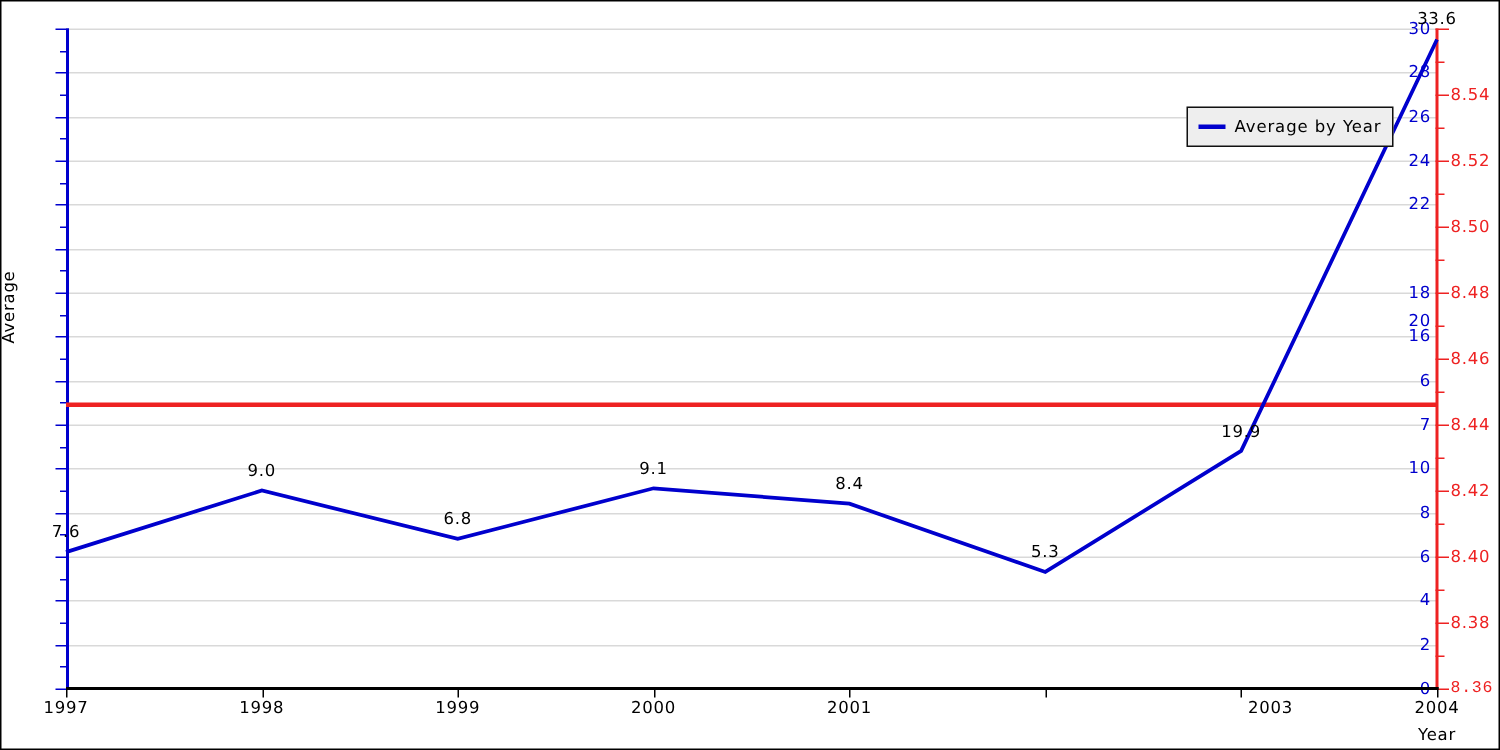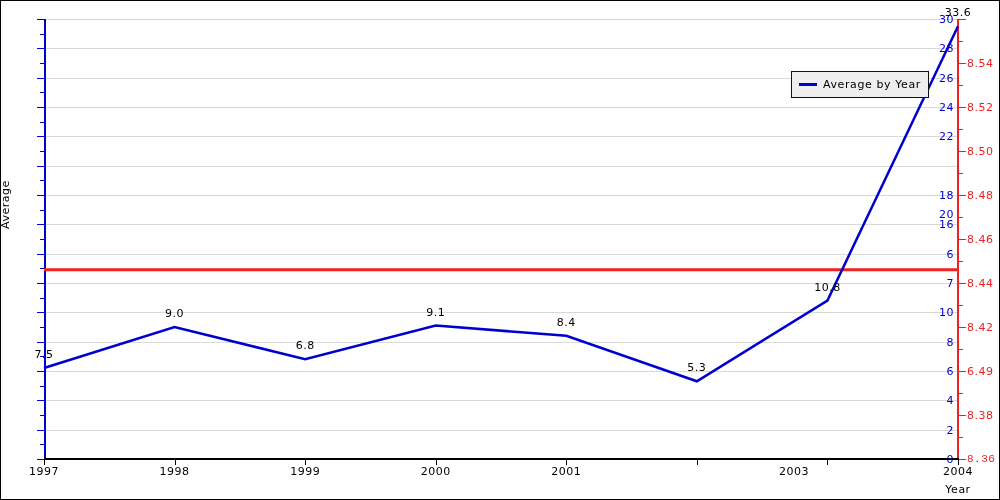--- a/index.html
+++ b/index.html
@@ -281,21 +281,21 @@
         <div class="tick-right major" style="top: 88px;"></div>
         <div class="tick-right" style="top: 66px;"></div>
         <div class="tick-right major" style="top: 44px;"></div>
         <div class="tick-right" style="top: 22px;"></div>
         <div class="tick-right major" style="top: 3.9222e-12px;"></div>
       </div>
   </div>
   <div id="right-tick-labels">
       <div class="ylabel-right" style="top: 458px; font-family: Liberation Mono, monospace;">8.36</div>
       <div class="ylabel-right" style="top: 414px;">8.38</div>
-      <div class="ylabel-right" style="top: 370px;">6.49</div>
+      <div class="ylabel-right" style="top: 370px;">8.40</div>
       <div class="ylabel-right" style="top: 326px;">8.42</div>
       <div class="ylabel-right" style="top: 282px;">8.44</div>
       <div class="ylabel-right" style="top: 238px;">8.46</div>
       <div class="ylabel-right" style="top: 194px;">8.48</div>
       <div class="ylabel-right" style="top: 150px;">8.50</div>
       <div class="ylabel-right" style="top: 106px;">8.52</div>
       <div class="ylabel-right" style="top: 62px;">8.54</div>
     </div>
 
   <div id="x-axis">
@@ -310,37 +310,37 @@
         <div class="tick-x" style="left: 914px;"></div>
       </div>
   </div>
   <div id="x-tick-labels">
       <div class="xlabel" style="left: 43px;">1997</div>
       <div class="xlabel" style="left: 173.571px;">1998</div>
       <div class="xlabel" style="left: 304.143px;">1999</div>
       <div class="xlabel" style="left: 434.714px;">2000</div>
       <div class="xlabel" style="left: 565.286px;">2001</div>
       <div class="xlabel" style="left: 695.857px; margin-top: 42px;">2002</div>
-      <div class="xlabel" style="left: 793px; text-align: center;">2003</div>
+      <div class="xlabel" style="left: 846px; text-align: center;">2003</div>
       <div class="xlabel" style="left: 957px;">2004</div>
     </div>
   <div id="x-axis-title">Year</div>
 
   <svg id="series-svg">
     <polyline id="career-average-line" fill="none" stroke-width="3" stroke="#ee2222" points="43,268.8 957,268.8"></polyline>
     <polyline id="average-by-year-line" fill="none" stroke-width="2.5" stroke="#0000cd" points="43,367.06666666666666 173.57142857142856,326 304.1428571428571,358.26666666666665 434.71428571428567,324.5333333333333 565.2857142857142,334.79999999999995 695.8571428571429,380.26666666666665 826.4285714285713,299.6 957,25.33333333333337"></polyline>
   </svg>
   <div id="point-labels">
-      <div class="point-label" style="left: 43px; top: 347.067px;">7.5</div>
+      <div class="point-label" style="left: 43px; top: 347.067px;">7.6</div>
       <div class="point-label" style="left: 173.571px; top: 306px;">9.0</div>
       <div class="point-label" style="left: 304.143px; top: 338.267px;">6.8</div>
       <div class="point-label" style="left: 434.714px; top: 304.533px; text-align: right;">9.1</div>
       <div class="point-label" style="left: 565.286px; top: 314.8px;">8.4</div>
       <div class="point-label" style="left: 695.857px; top: 360.267px;">5.3</div>
-      <div class="point-label" style="left: 826.429px; top: 279.6px;">10.8</div>
+      <div class="point-label" style="left: 826.429px; top: 279.6px;">19.9</div>
       <div class="point-label" style="left: 957px; top: 5.33333px;">33.6</div>
     </div>
 
   <div id="legend">
     <div class="legend-row">
       <span class="legend-swatch" style="background: rgb(0, 0, 205);"></span>
       <span class="legend-text">Average by Year</span>
     </div>
   </div>
 

